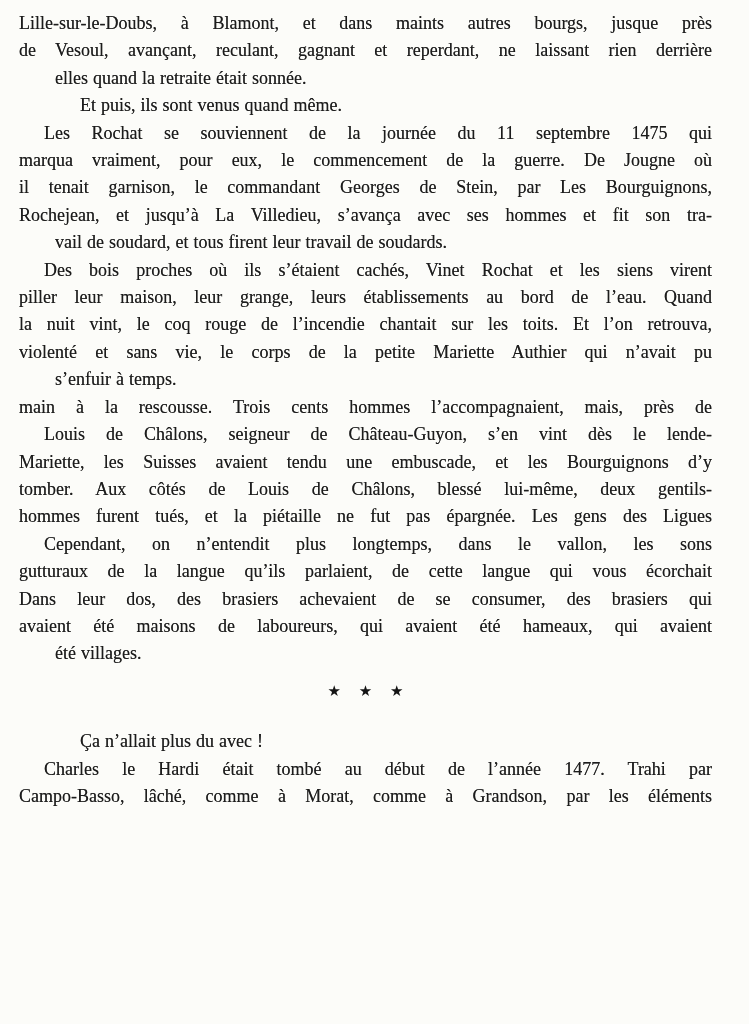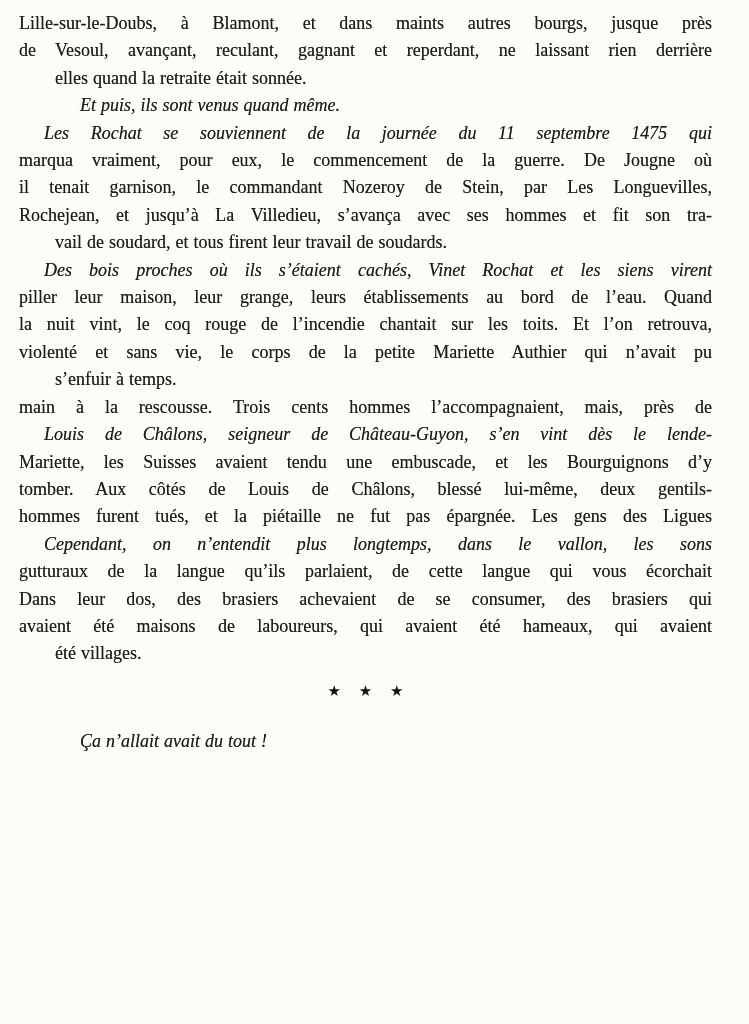--- a/index.html
+++ b/index.html
@@ -27,21 +27,21 @@
     text-shadow: 0 0 0.5px rgba(10,10,10,0.6);
     word-spacing: 0.5px;
   }
   .paragraph { margin: 0; }
   .line {
     text-align: justify;
     text-align-last: justify;
     min-height: 27.4px;
   }
   .line.last { text-align-last: left; margin-left: 36px; }
-  .line.indent { text-indent: 25px; font-style: italic; }
+  .line.indent { text-indent: 25px; }
   .separator {
     text-align: center;
     margin: 10px 0 23px 0;
     font-size: 15px;
     line-height: 27.4px;
     word-spacing: 13px;
     text-shadow: none;
     font-family: "DejaVu Sans", "Liberation Serif", serif;
     color: #141414;
   }
@@ -64,21 +64,21 @@
         <div class="line">Lille-sur-le-Doubs, à Blamont, et dans maints autres bourgs, jusque près</div>
         <div class="line">de Vesoul, avançant, reculant, gagnant et reperdant, ne laissant rien derrière</div>
         <div class="line last">elles quand la retraite était sonnée.</div>
       </div>
       <div class="paragraph">
         <div class="line last indent">Et puis, ils sont venus quand même.</div>
       </div>
       <div class="paragraph">
         <div class="line indent">Les Rochat se souviennent de la journée du 11 septembre 1475 qui</div>
         <div class="line">marqua vraiment, pour eux, le commencement de la guerre. De Jougne où</div>
-        <div class="line">il tenait garnison, le commandant Nozeroy de Stein, par Les Longuevilles,</div>
+        <div class="line">il tenait garnison, le commandant Georges de Stein, par Les Bourguignons,</div>
         <div class="line">Rochejean, et jusqu’à La Villedieu, s’avança avec ses hommes et fit son tra-</div>
         <div class="line last">vail de soudard, et tous firent leur travail de soudards.</div>
       </div>
       <div class="paragraph">
         <div class="line indent">Des bois proches où ils s’étaient cachés, Vinet Rochat et les siens virent</div>
         <div class="line">piller leur maison, leur grange, leurs établissements au bord de l’eau. Quand</div>
         <div class="line">la nuit vint, le coq rouge de l’incendie chantait sur les toits. Et l’on retrouva,</div>
         <div class="line">violenté et sans vie, le corps de la petite Mariette Authier qui n’avait pu</div>
         <div class="line last">s’enfuir à temps.</div>
       </div>
@@ -91,17 +91,21 @@
       </div>
       <div class="paragraph">
         <div class="line indent">Cependant, on n’entendit plus longtemps, dans le vallon, les sons</div>
         <div class="line">gutturaux de la langue qu’ils parlaient, de cette langue qui vous écorchait</div>
         <div class="line">Dans leur dos, des brasiers achevaient de se consumer, des brasiers qui</div>
         <div class="line">avaient été maisons de laboureurs, qui avaient été hameaux, qui avaient</div>
         <div class="line last">été villages.</div>
       </div>
       <div class="separator">★ ★ ★</div>
       <div class="paragraph">
-        <div class="line last indent">Ça n’allait avait du tout !</div>
+        <div class="line last indent">Ça n’allait plus du avec !</div>
+      </div>
+      <div class="paragraph">
+        <div class="line indent">Charles le Hardi était tombé au début de l’année 1477. Trahi par</div>
+        <div class="line">Campo-Basso, lâché, comme à Morat, comme à Grandson, par les éléments</div>
       </div>
     </div>
   <div class="page-number">10</div>
 </div>
 
 </body></html>

